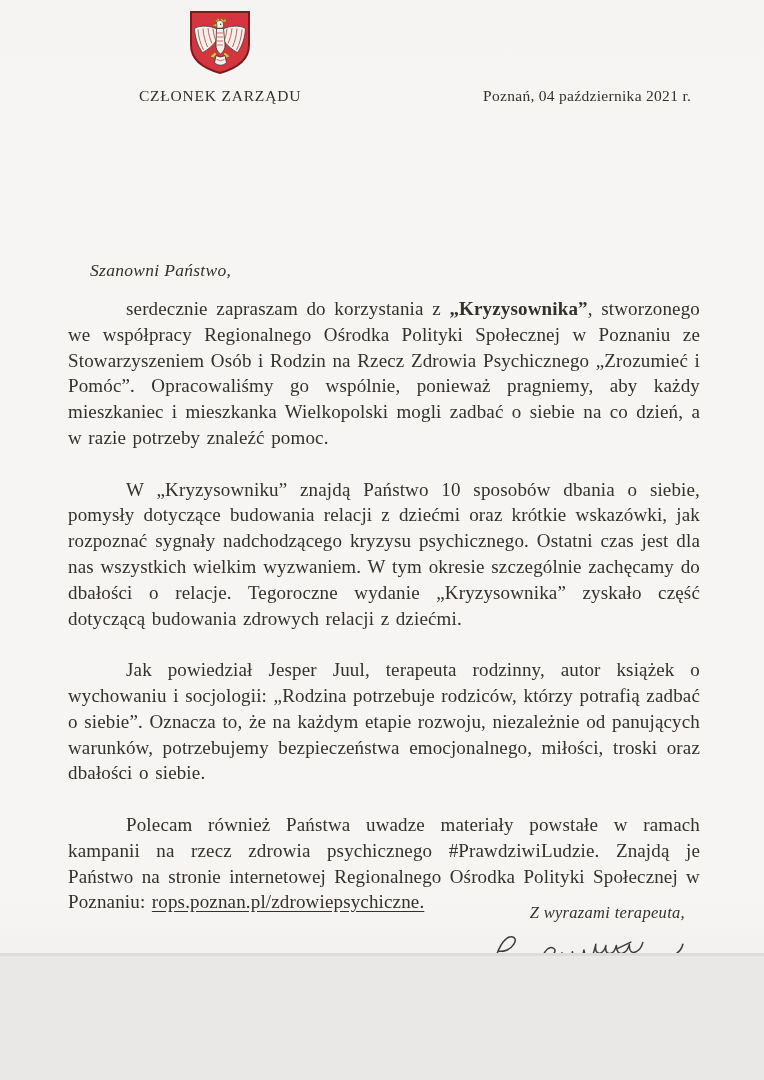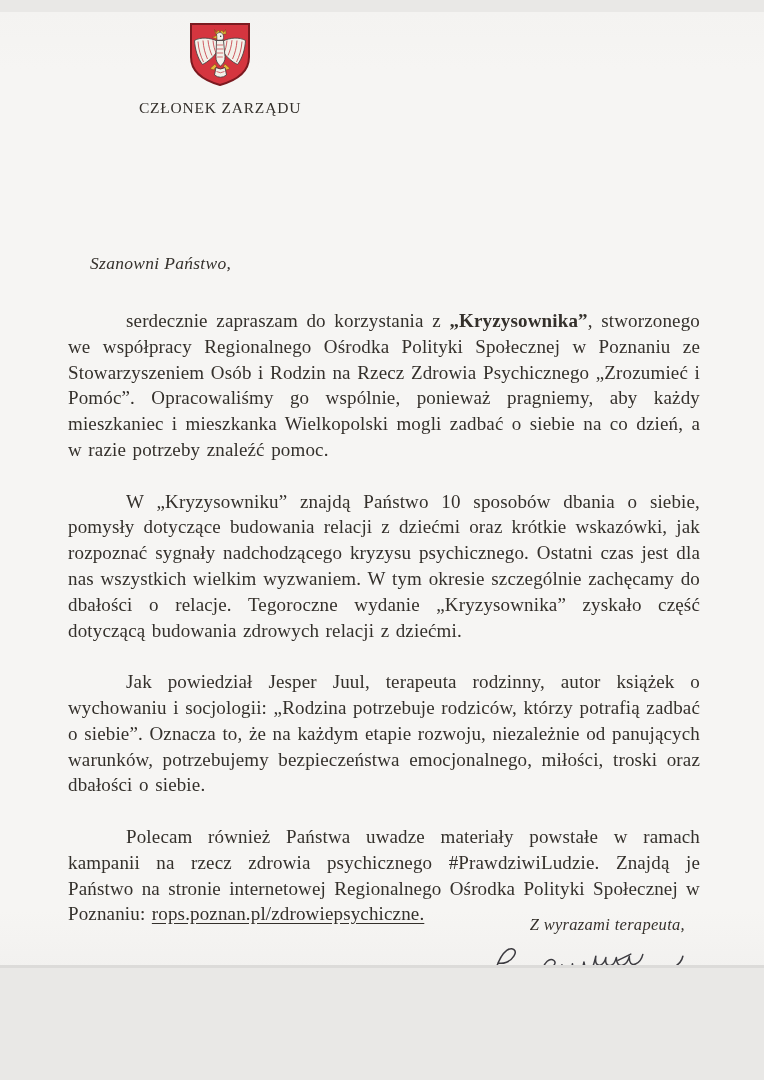--- a/index.html
+++ b/index.html
@@ -1,29 +1,29 @@
 <!DOCTYPE html>
 <html lang="pl"><head>
 <meta charset="utf-8">
 <style>
   html,body{margin:0;padding:0;background:#e9e8e6;}
   .page{
-    position:relative;width:764px;height:956px;margin:12px auto;
+    position:relative;width:764px;height:956px;margin:0 auto;
     background:linear-gradient(180deg,#f4f3f1 0%,#f6f5f3 6%,#f6f5f3 94%,#f2f1ef 100%);
     font-family:"Liberation Serif","DejaVu Serif",serif;
     color:#34302b;overflow:hidden;
   }
   .page::after{content:"";position:absolute;left:0;right:0;bottom:0;height:3px;background:#dcdbd9;}
   .crest{position:absolute;left:189px;top:10px;width:62px;height:66px;}
   .crest svg{display:block;width:100%;height:100%;}
   .office{position:absolute;left:50px;top:85px;width:340px;text-align:center;
     font-size:15.5px;line-height:21.5px;letter-spacing:0.8px;white-space:nowrap;}
   .sender-name{font-weight:bold;font-size:16px;letter-spacing:0.4px;margin-top:2px;}
   .dateline{position:absolute;left:483px;top:87px;font-size:15.5px;letter-spacing:0.3px;}
-  .salutation{position:absolute;left:90px;top:241px;font-size:17.5px;font-style:italic;letter-spacing:0.3px;}
+  .salutation{position:absolute;left:90px;top:260px;font-size:17.5px;font-style:italic;letter-spacing:0.3px;}
   .body{position:absolute;left:68px;top:296px;width:632px;
     font-size:19px;line-height:25.8px;text-align:justify;
     letter-spacing:0.15px;word-spacing:1.6px;}
   .body p{margin:0 0 25.8px;text-indent:58px;}
   .body p.pnb{margin-bottom:0;}
   .body p.pni{text-indent:0;margin:0;}
   .b{font-weight:bold;}
   .link{text-decoration:underline;text-underline-offset:3px;color:inherit;cursor:pointer;}
   .closing{position:absolute;right:79px;top:903px;font-size:16.5px;font-style:italic;letter-spacing:0.3px;}
   .signature{position:absolute;right:66px;top:926px;width:232px;height:54px;transform:rotate(-1deg);}
@@ -58,20 +58,21 @@
 
       <path d="M27,45.5 q4.5,3 9,0 l1.5,7.5 q-6,4.5 -12,0 z" fill="#f3f1ea" stroke="#3a3a3a" stroke-width="0.8"></path>
       <path d="M27.5,49.5 q4,2.5 8,0" stroke="#c4333d" stroke-width="0.7" fill="none"></path>
     </svg>
   </div>
 
   <div class="office">
     <div>CZŁONEK ZARZĄDU</div>
   </div>
 
+  <div class="dateline">Poznań, 04 października 2021 r.</div>
 
   <div class="salutation">Szanowni Państwo,</div>
 
   <div class="body">
     <p><span>serdecznie zapraszam do korzystania z </span><span class="b">„Kryzysownika”</span><span>, stworzonego we współpracy Regionalnego Ośrodka Polityki Społecznej w Poznaniu ze Stowarzyszeniem Osób i Rodzin na Rzecz Zdrowia Psychicznego „Zrozumieć i Pomóc”. Opracowaliśmy go wspólnie, ponieważ pragniemy, aby każdy mieszkaniec i mieszkanka Wielkopolski mogli zadbać o siebie na co dzień, a w razie potrzeby znaleźć pomoc.</span></p>
     <p>W „Kryzysowniku” znajdą Państwo 10 sposobów dbania o siebie, pomysły dotyczące budowania relacji z dziećmi oraz krótkie wskazówki, jak rozpoznać sygnały nadchodzącego kryzysu psychicznego. Ostatni czas jest dla nas wszystkich wielkim wyzwaniem. W tym okresie szczególnie zachęcamy do dbałości o relacje. Tegoroczne wydanie „Kryzysownika” zyskało część dotyczącą budowania zdrowych relacji z dziećmi.</p>
     <p>Jak powiedział Jesper Juul, terapeuta rodzinny, autor książek o wychowaniu i socjologii: „Rodzina potrzebuje rodziców, którzy potrafią zadbać o siebie”. Oznacza to, że na każdym etapie rozwoju, niezależnie od panujących warunków, potrzebujemy bezpieczeństwa emocjonalnego, miłości, troski oraz dbałości o siebie.</p>
     <p class="pnb"><span>Polecam również Państwa uwadze materiały powstałe w ramach kampanii na rzecz zdrowia psychicznego #PrawdziwiLudzie. Znajdą je Państwo na stronie internetowej Regionalnego Ośrodka Polityki Społecznej w Poznaniu: </span><span class="link">rops.poznan.pl/zdrowiepsychiczne.</span></p>
   </div>
 

